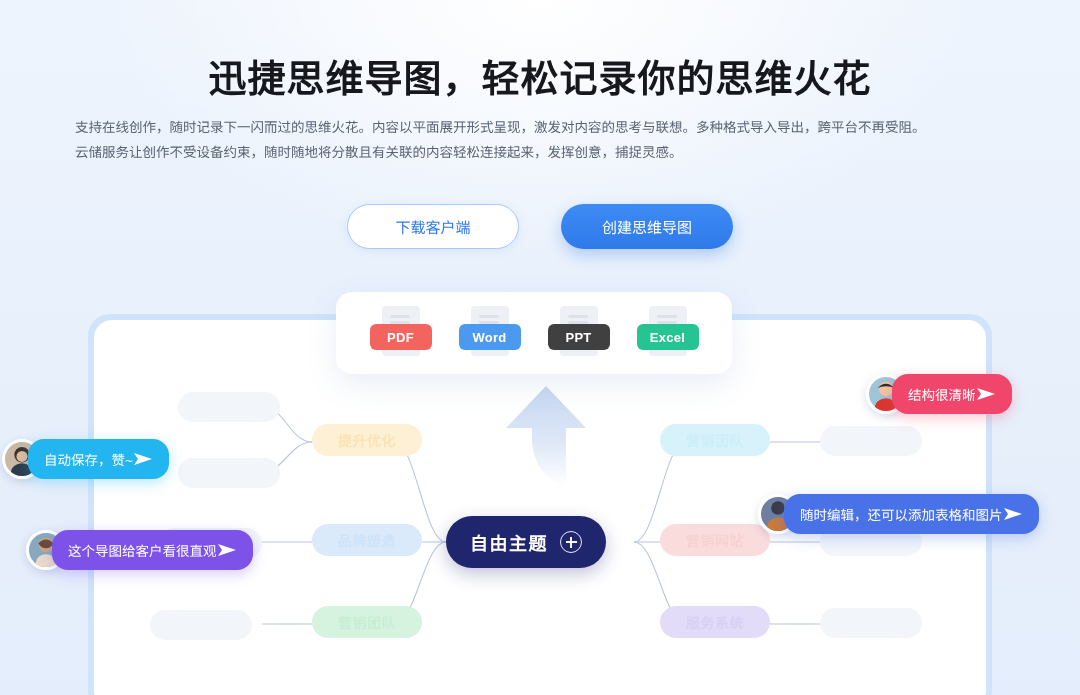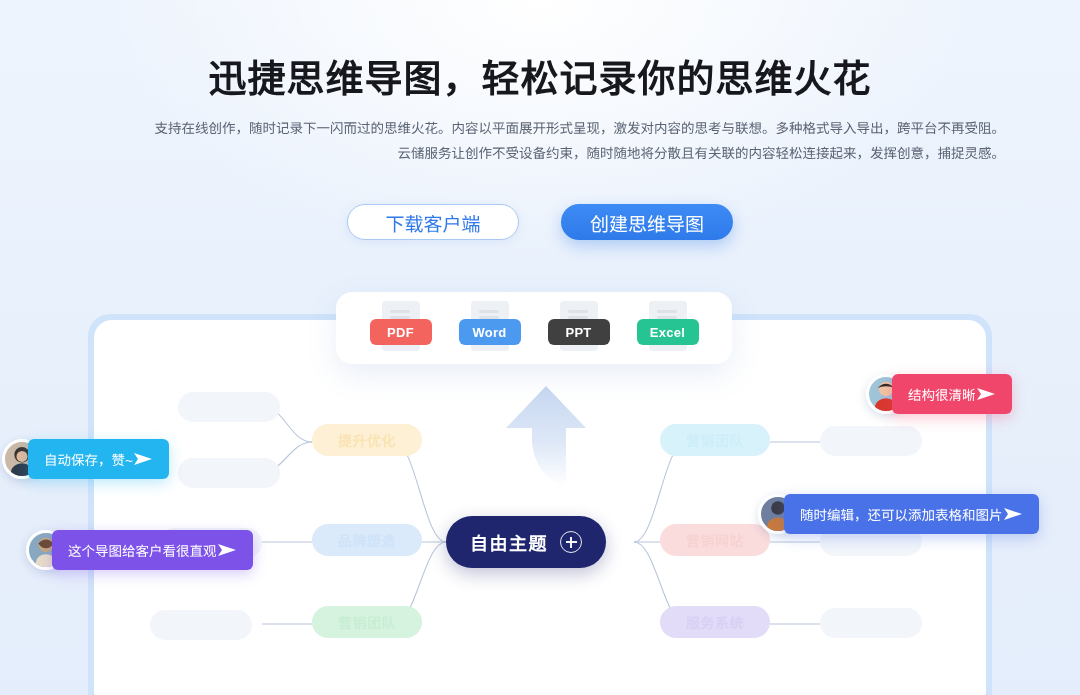--- a/index.html
+++ b/index.html
@@ -34,44 +34,45 @@
     color: #16181d;
     white-space: nowrap;
   }
 
   .hero-sub {
     position: absolute;
     top: 116px;
     left: 50%;
     transform: translateX(-50%);
     width: 930px;
-    text-align: right;
+    text-align: left;
     font-size: 13.5px;
     line-height: 25px;
     color: #5b6474;
+    font-family: Liberation Mono, monospace;
   }
   .hero-sub .line { display: block; }
 
   
   .cta-row {
     position: absolute;
     top: 204px;
     left: 50%;
     transform: translateX(-50%);
     display: flex;
     gap: 42px;
     align-items: center;
   }
   .btn {
-    height: 36px;
+    height: 45px;
     border-radius: 26px;
     display: flex;
     align-items: center;
     justify-content: center;
-    font-size: 19px;
+    font-size: 15px;
     cursor: pointer;
     user-select: none;
   }
   .btn-outline {
     width: 172px;
     background: #ffffff;
     border: 1.5px solid #a8c9f5;
     color: #2f79ea;
     box-shadow: 0 2px 10px rgba(90,140,220,.12);
   }
@@ -182,21 +183,21 @@
     z-index: 3;
     pointer-events: none;
   }
 
   
   .format-card {
     position: absolute;
     left: 336px;
     top: 292px;
     width: 396px;
-    height: 72px;
+    height: 82px;
     background: #ffffff;
     border-radius: 16px;
     box-shadow: 0 10px 30px rgba(80,120,190,.13);
     display: flex;
     align-items: center;
     justify-content: space-around;
     padding: 0 20px;
     z-index: 6;
   }
   .fmt { position: relative; width: 62px; height: 62px; cursor: pointer; }
@@ -245,21 +246,21 @@
     width: 40px; height: 40px;
     border-radius: 50%;
     border: 3px solid #ffffff;
     box-shadow: 0 3px 10px rgba(60,90,150,.20);
     flex: none;
     overflow: hidden;
   }
   .avatar svg { display: block; width: 100%; height: 100%; }
   .bubble {
     height: 40px;
-    border-radius: 6px;
+    border-radius: 16px;
     display: flex;
     align-items: center;
     padding: 0 16px;
     color: #ffffff;
     font-size: 13.5px;
     white-space: nowrap;
     cursor: pointer;
   }
   .bubble .send { flex: none; }
   .b-cyan   { background: #22b5f0; margin-left: -14px; box-shadow: 0 4px 14px rgba(34,181,240,.30); }

